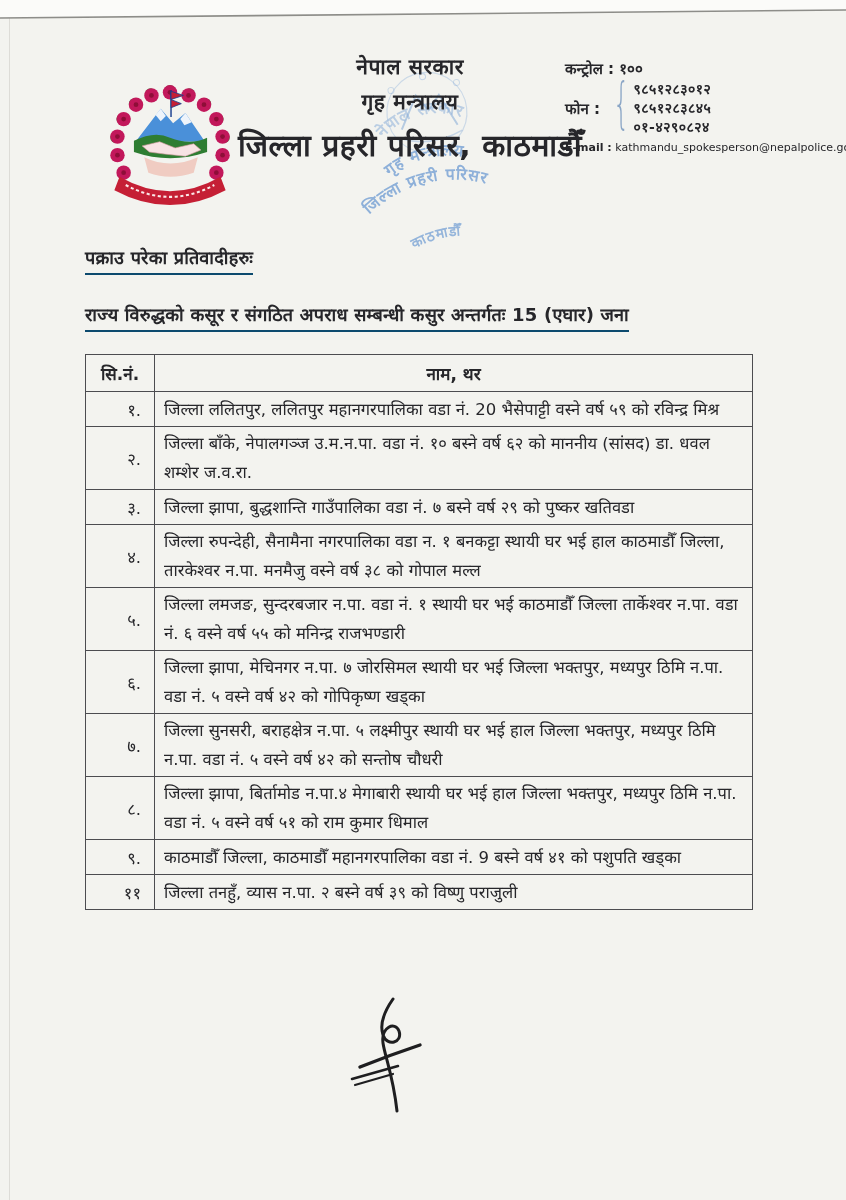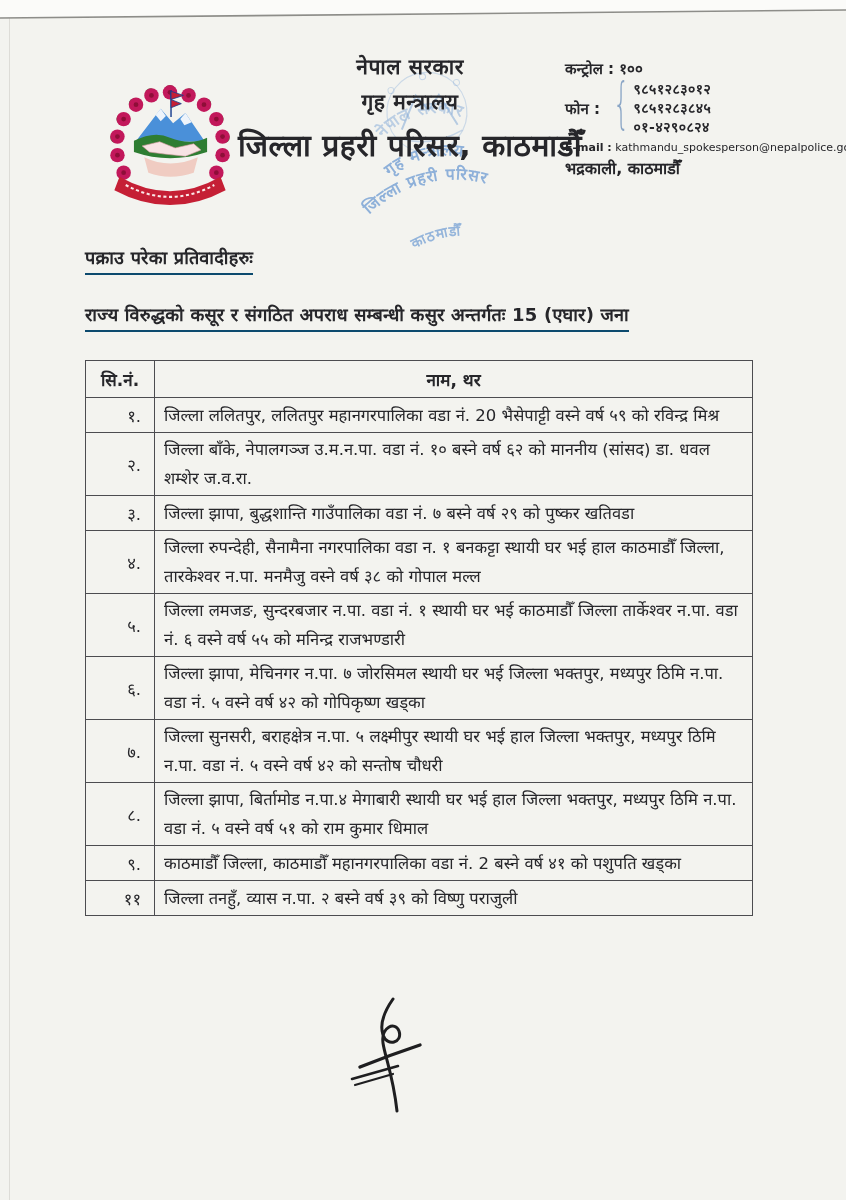--- a/index.html
+++ b/index.html
@@ -31,21 +31,21 @@
   .email-row .lbl{font-weight:700;}
   .web-row{font-size:12.5px;font-weight:700;margin-top:2px;}
   .addr-row{font-size:16px;font-weight:600;margin-top:3px;}
 
   
   .doc-body{position:absolute;left:85px;top:245px;width:708px;z-index:2;}
   .heading1{margin:0 0 0 0;}
   .heading2{margin-top:27px;}
   .u{display:inline-block;font-size:18px;font-weight:700;border-bottom:2px solid #0c4a6e;padding-bottom:4px;letter-spacing:.2px;}
 
-  table.defendants{border-collapse:collapse;margin-top:28px;width:668px;background:transparent;}
+  table.defendants{border-collapse:collapse;margin-top:22px;width:668px;background:transparent;}
   .defendants th,.defendants td{border:1.4px solid #4c4c50;}
   .defendants th{font-size:17px;font-weight:700;height:36px;padding:0 6px;}
   .defendants td.sn{width:54px;text-align:right;padding-right:13px;font-size:16.5px;vertical-align:middle;}
   .defendants td.nm{font-size:16.5px;line-height:29px;padding:2px 4px 2px 9px;vertical-align:middle;}
   tr.r1{height:35px;}
   tr.r2{height:63px;}
 
   .signature{position:absolute;left:346px;top:993px;width:92px;height:126px;z-index:2;}
 </style>
 </head>
@@ -171,21 +171,20 @@
       <span class="phone-list">
         <div>९८५१२८३०१२</div>
         <div>९८५१२८३८४५</div>
         <div>०१-४२९०८२४</div>
       </span>
     </div>
     <div class="email-row">
       <span class="lbl">E-mail :</span>
       <span>kathmandu_spokesperson@nepalpolice.gov.np</span>
     </div>
-    <div class="addr-row">भद्रकाली, काठमाडौँ</div>
   </div>
 
   <div class="doc-body">
     <div class="heading1">
       <span class="u">पक्राउ परेका प्रतिवादीहरुः</span>
     </div>
     <div class="heading2">
       <span class="u">राज्य विरुद्धको कसूर र संगठित अपराध सम्बन्धी कसुर अन्तर्गतः 15 (एघार) जना</span>
     </div>
 
@@ -224,21 +223,21 @@
         <tr class="r2">
           <td class="sn">७.</td>
           <td class="nm">जिल्ला सुनसरी, बराहक्षेत्र न.पा. ५ लक्ष्मीपुर स्थायी घर भई हाल जिल्ला भक्तपुर, मध्यपुर ठिमि न.पा. वडा नं. ५ वस्ने वर्ष ४२ को सन्तोष चौधरी</td>
         </tr>
         <tr class="r2">
           <td class="sn">८.</td>
           <td class="nm">जिल्ला झापा, बिर्तामोड न.पा.४ मेगाबारी स्थायी घर भई हाल जिल्ला भक्तपुर, मध्यपुर ठिमि न.पा. वडा नं. ५ वस्ने वर्ष ५१ को राम कुमार धिमाल</td>
         </tr>
         <tr class="r1">
           <td class="sn">९.</td>
-          <td class="nm">काठमाडौँ जिल्ला, काठमाडौँ महानगरपालिका वडा नं. 2 बस्ने वर्ष ४१ को पशुपति खड्का</td>
+          <td class="nm">काठमाडौँ जिल्ला, काठमाडौँ महानगरपालिका वडा नं. 9 बस्ने वर्ष ४१ को पशुपति खड्का</td>
         </tr>
         <tr class="r1">
           <td class="sn">११</td>
           <td class="nm">जिल्ला तनहुँ, व्यास न.पा. २ बस्ने वर्ष ३९ को विष्णु पराजुली</td>
         </tr>
       </tbody>
     </table>
   </div>
 
   <svg class="signature" viewBox="0 0 92 126">

